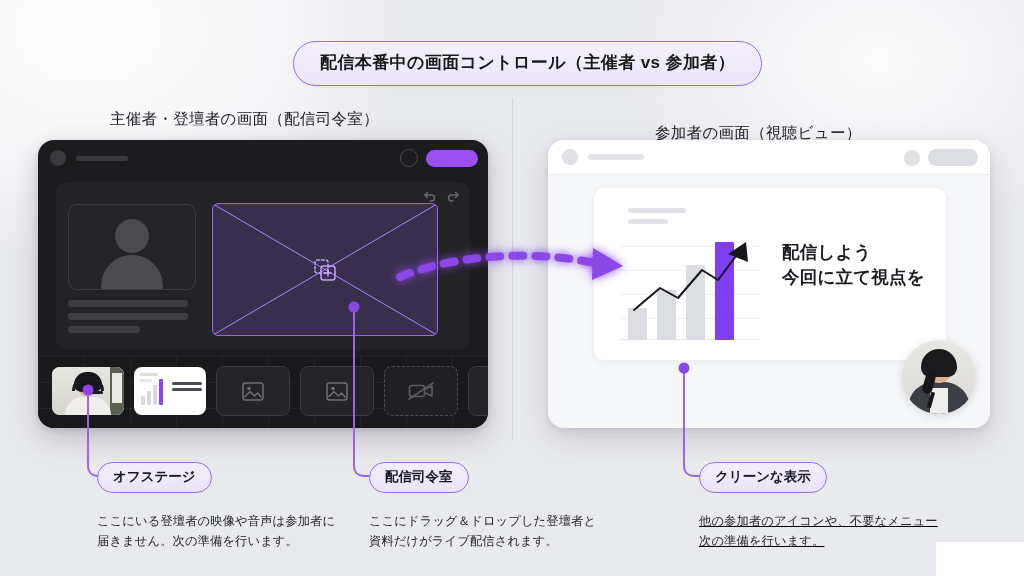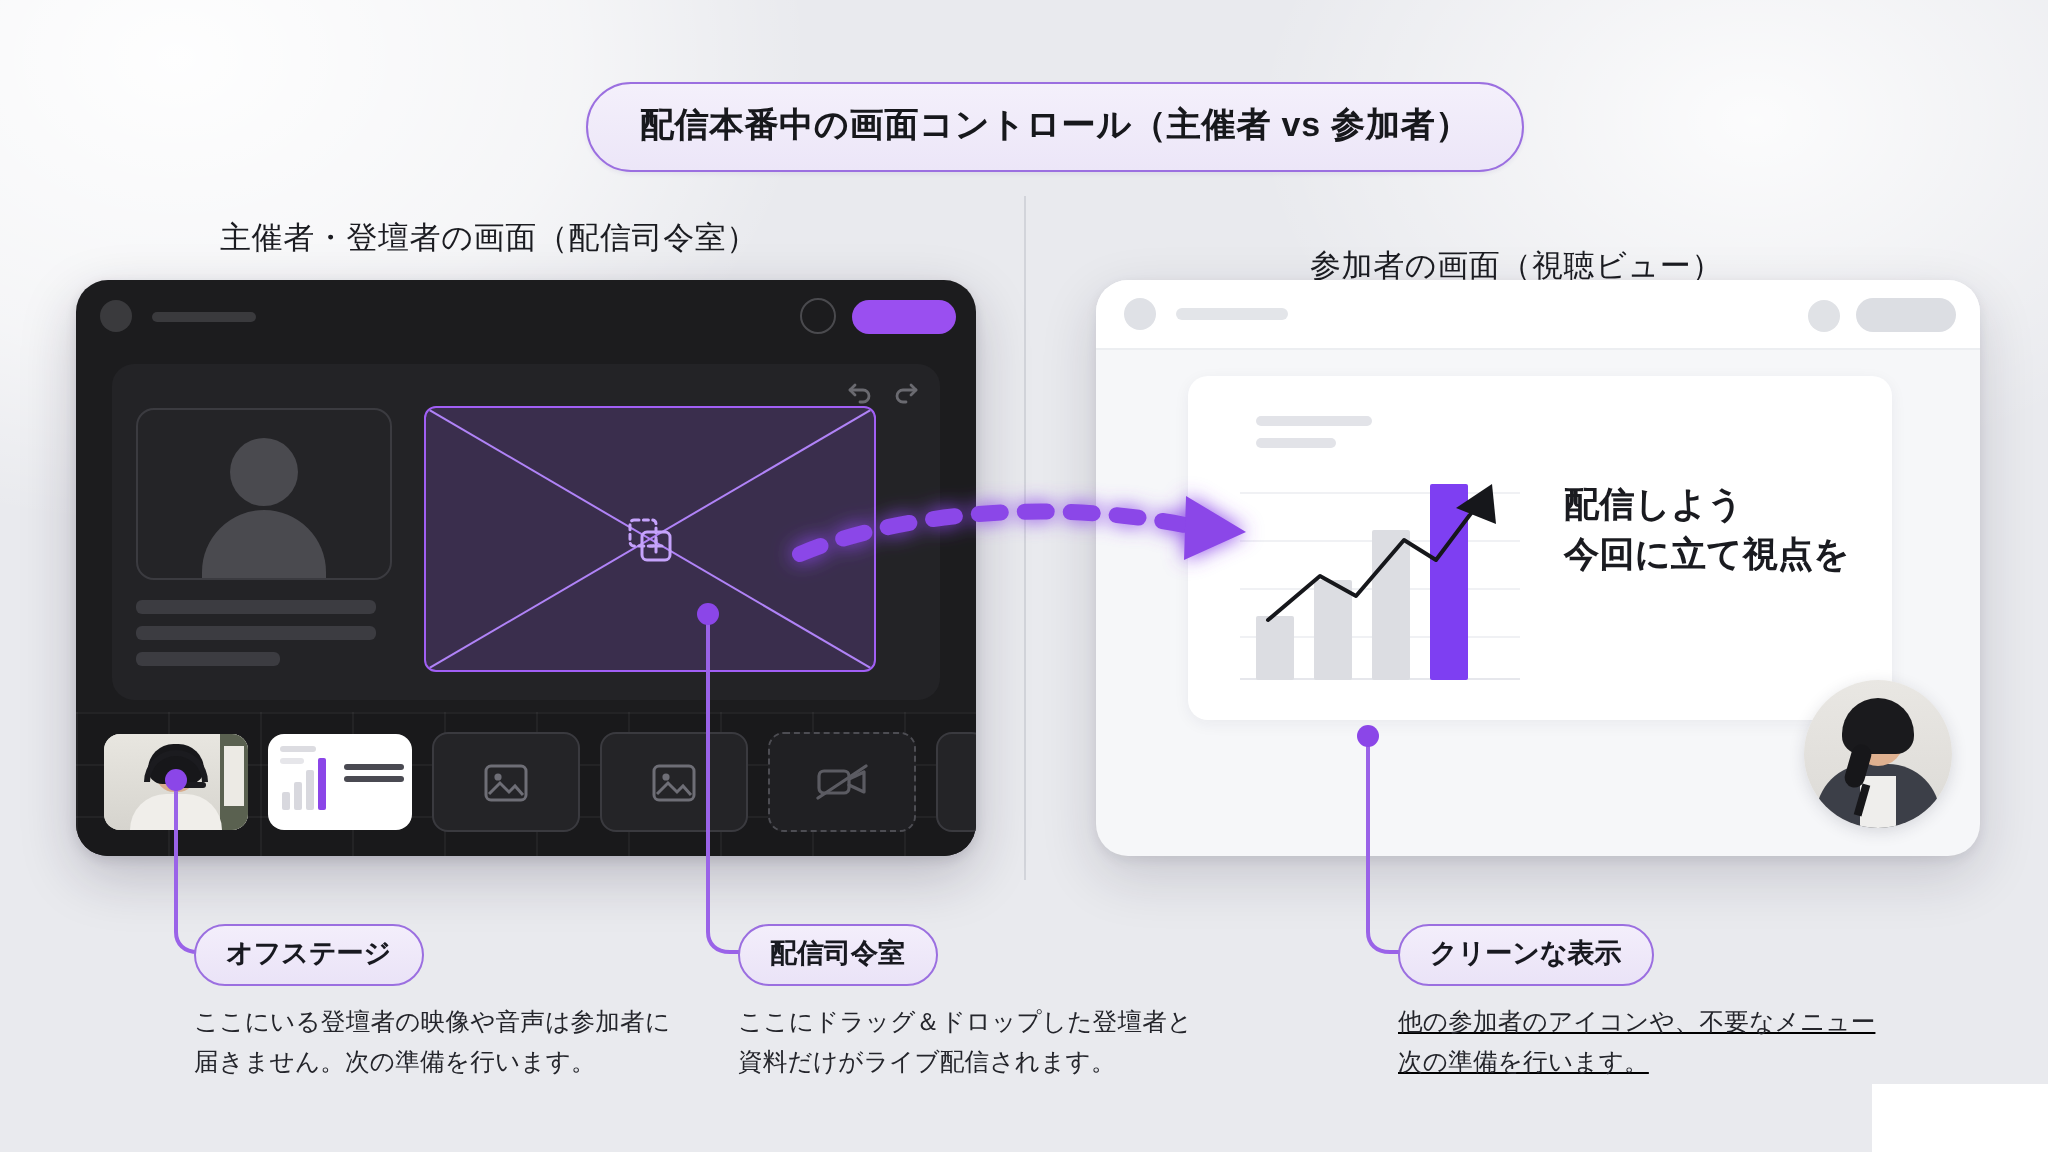--- a/index.html
+++ b/index.html
@@ -198,21 +198,21 @@
   
   .callout{position:absolute;}
   .callout-pill{
     display:inline-block;
     border:1.4px solid #9b6fe0;border-radius:30px;
     background:linear-gradient(180deg,#f3eefb 0%,#eae3f7 100%);
     color:#181920;font-size:13.5px;font-weight:700;
     padding:5px 15px 6px 15px;white-space:nowrap;
   }
   .callout-body{
-    margin-top:9px;color:#24252b;font-size:12.3px;line-height:1.62;
+    margin-top:19px;color:#24252b;font-size:12.3px;line-height:1.62;
     white-space:pre-line;letter-spacing:.1px;
   }
   #callout-1{left:97px;top:462px;}
   #callout-2{left:369px;top:462px;}
   #callout-3{left:699px;top:462px;text-decoration:underline;}
 
   svg.conn{position:absolute;left:0;top:0;width:1024px;height:576px;pointer-events:none;}
 </style>
 </head>
 <body>

